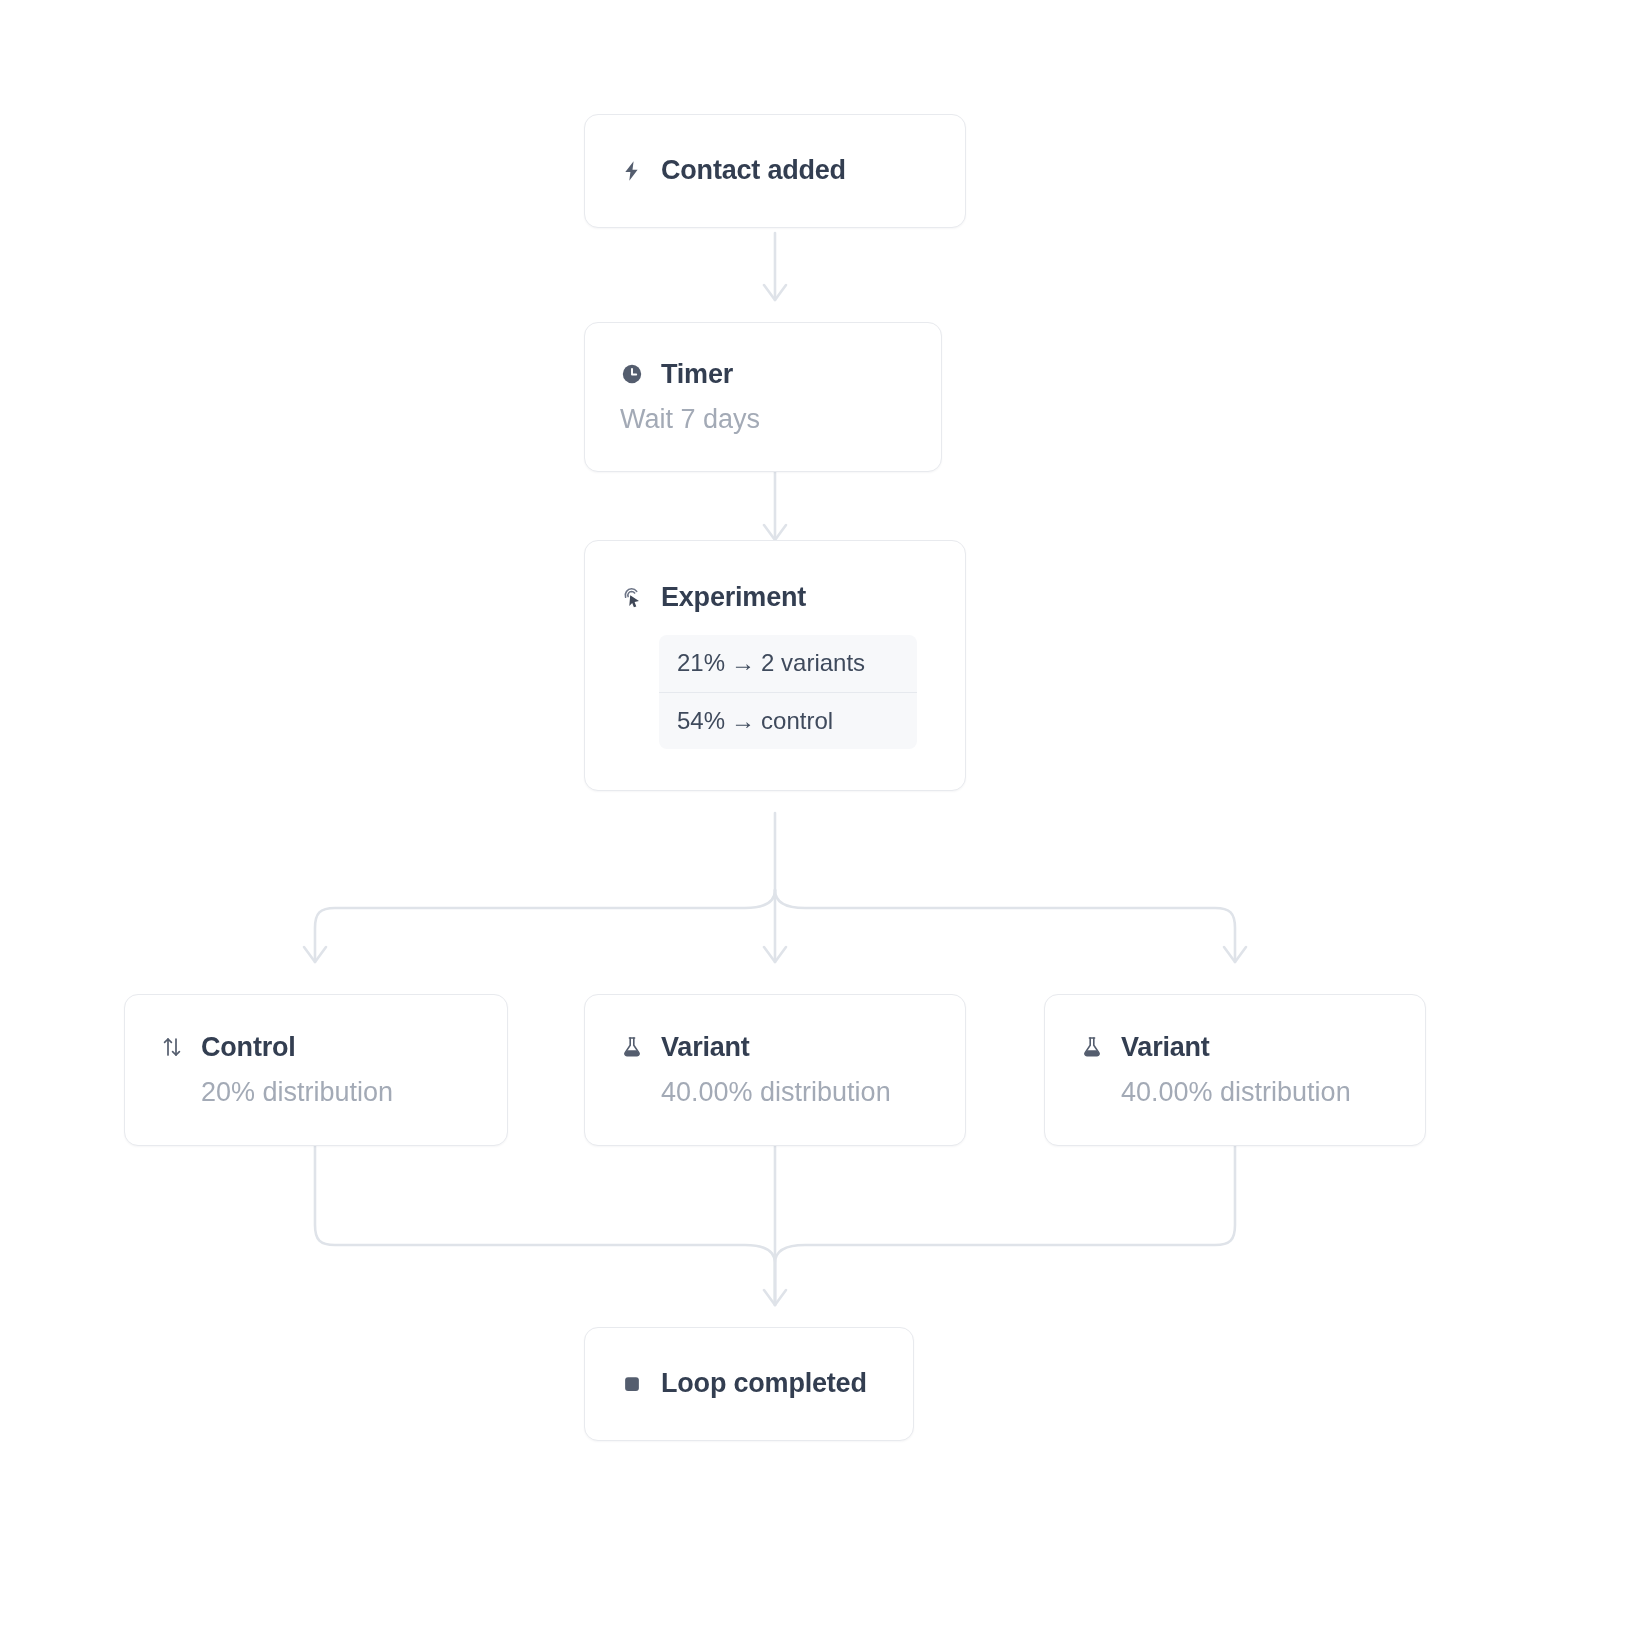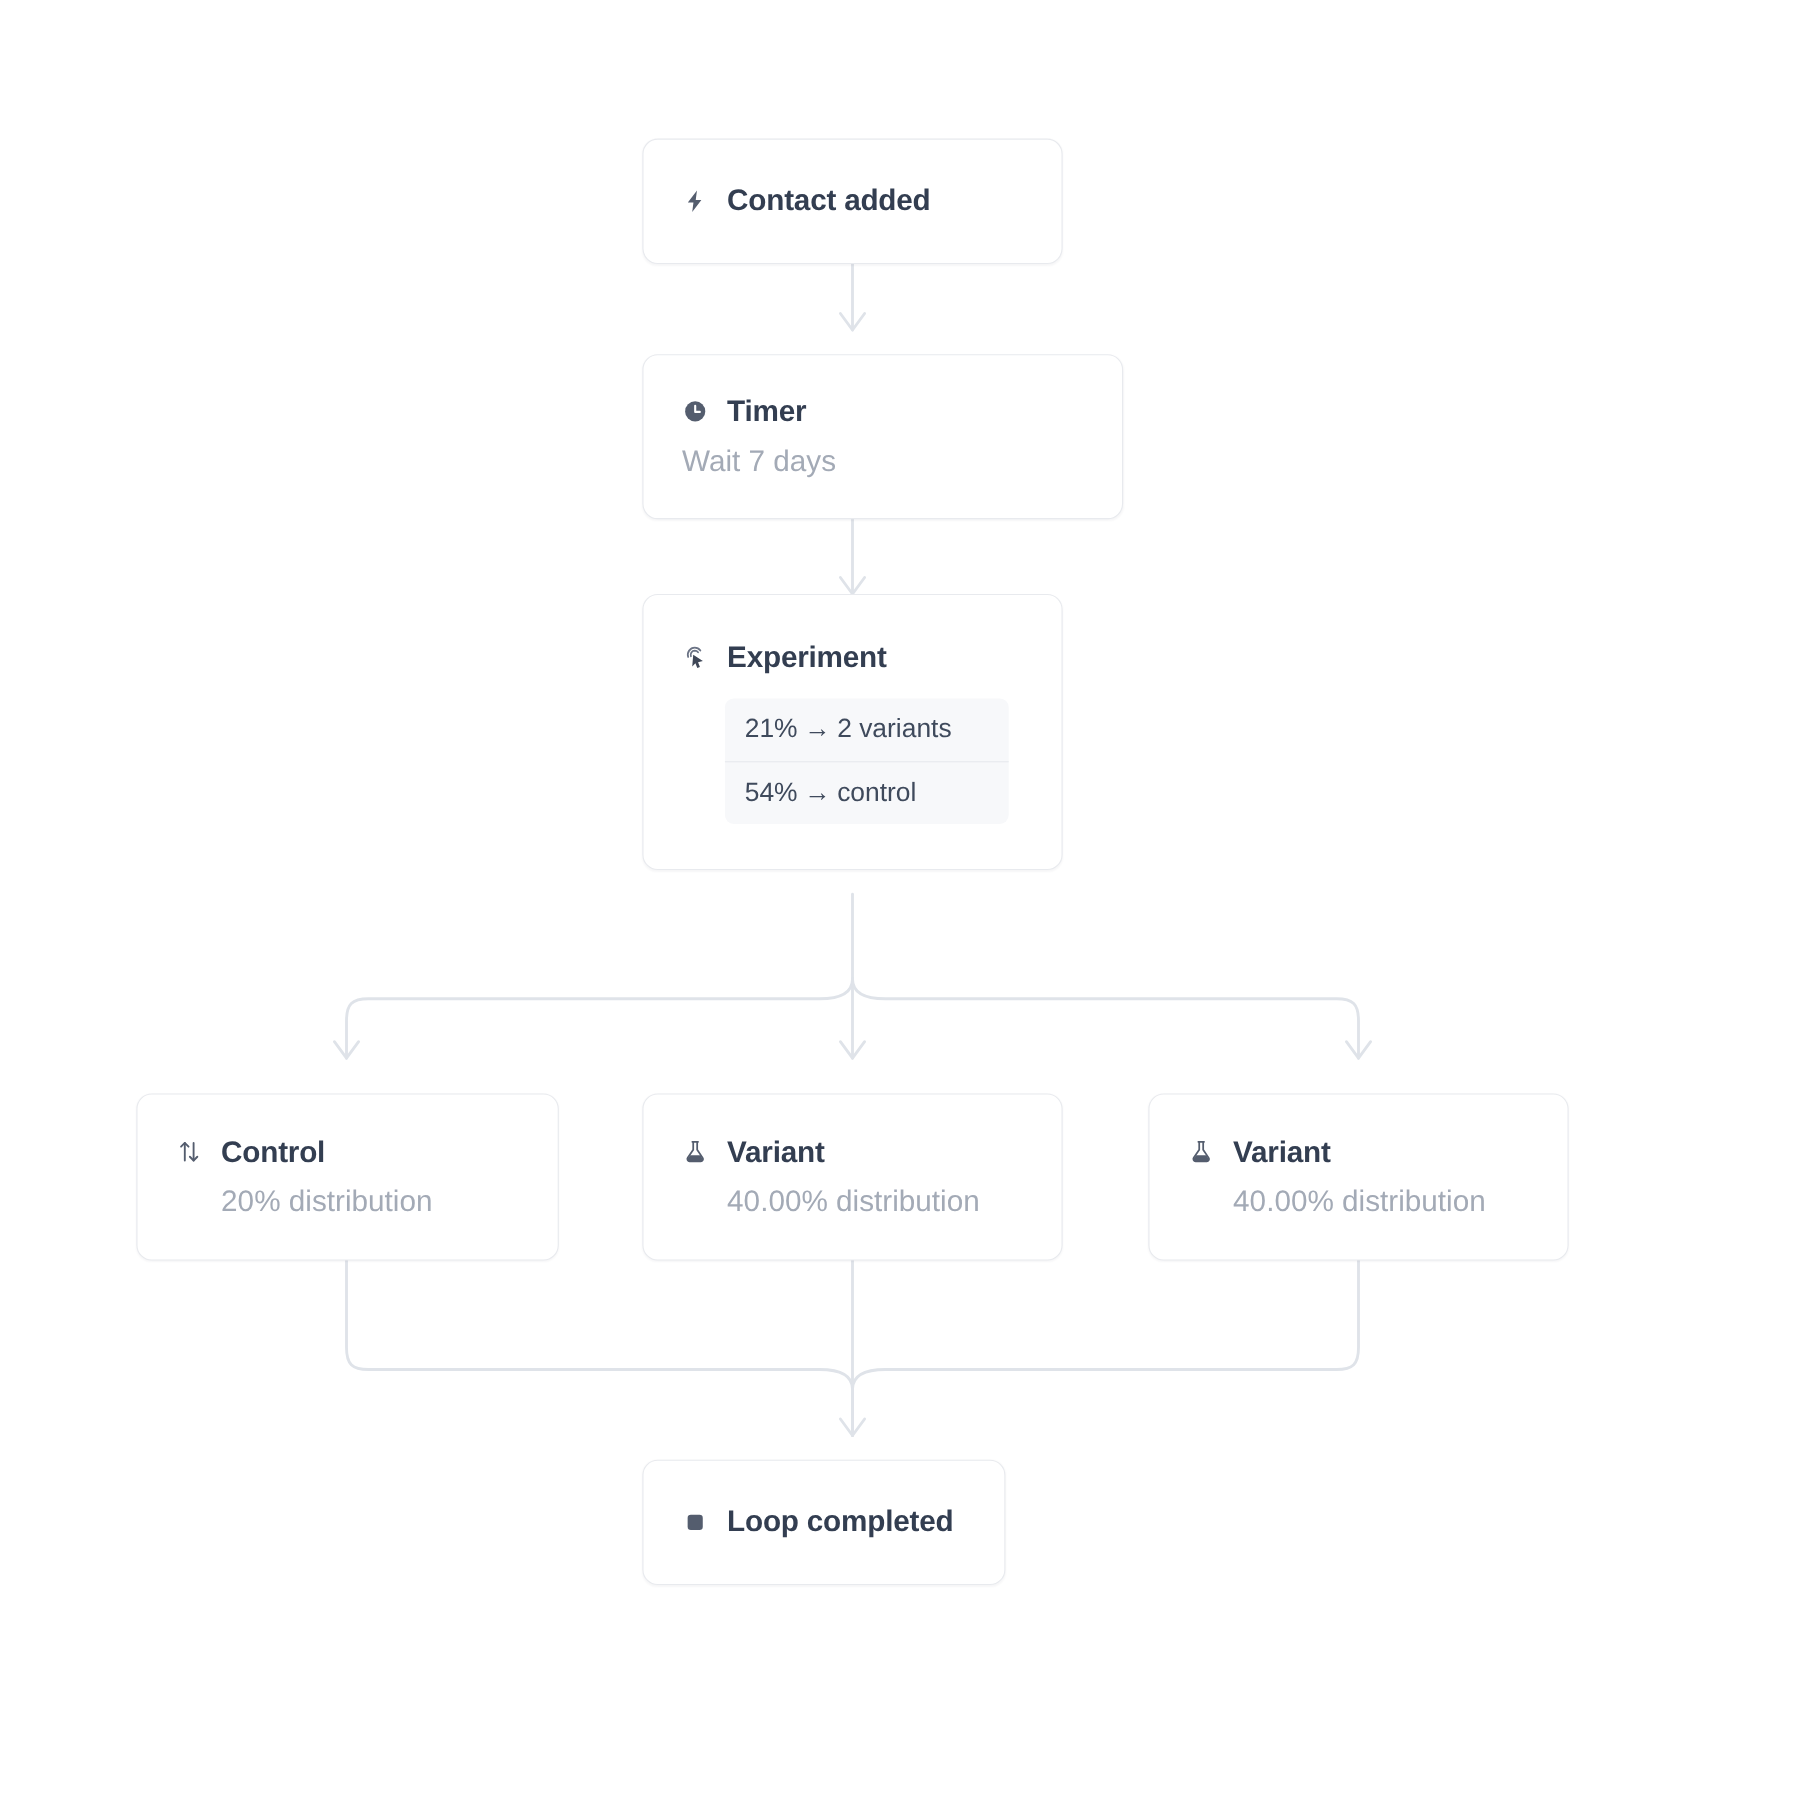--- a/index.html
+++ b/index.html
@@ -64,22 +64,22 @@
     font-size: 27px;
     color: #a3aab6;
     font-weight: 400;
     line-height: 1.2;
     white-space: nowrap;
     padding-left: 1px;
   }
   .node-sub.indent { padding-left: 42px; }
 
   
-  #node-trigger   { left: 584px;  top: 126px;  width: 382px; height: 114px; }
-  #node-timer     { left: 584px;  top: 322px;  width: 437px; height: 150px; }
+  #node-trigger   { left: 584px;  top: 114px;  width: 382px; height: 114px; }
+  #node-timer     { left: 584px;  top: 322px;  width: 358px; height: 150px; }
   #node-experiment{ left: 584px;  top: 540px;  width: 382px; height: 251px; }
   #node-control   { left: 124px;  top: 994px;  width: 384px; height: 152px; }
   #node-variant-a { left: 584px;  top: 994px;  width: 382px; height: 152px; }
   #node-variant-b { left: 1044px; top: 994px;  width: 382px; height: 152px; }
   #node-loop      { left: 584px;  top: 1327px; width: 330px; height: 114px; }
 
   
   .split-panel {
     margin-top: 22px;
     margin-left: 40px;

